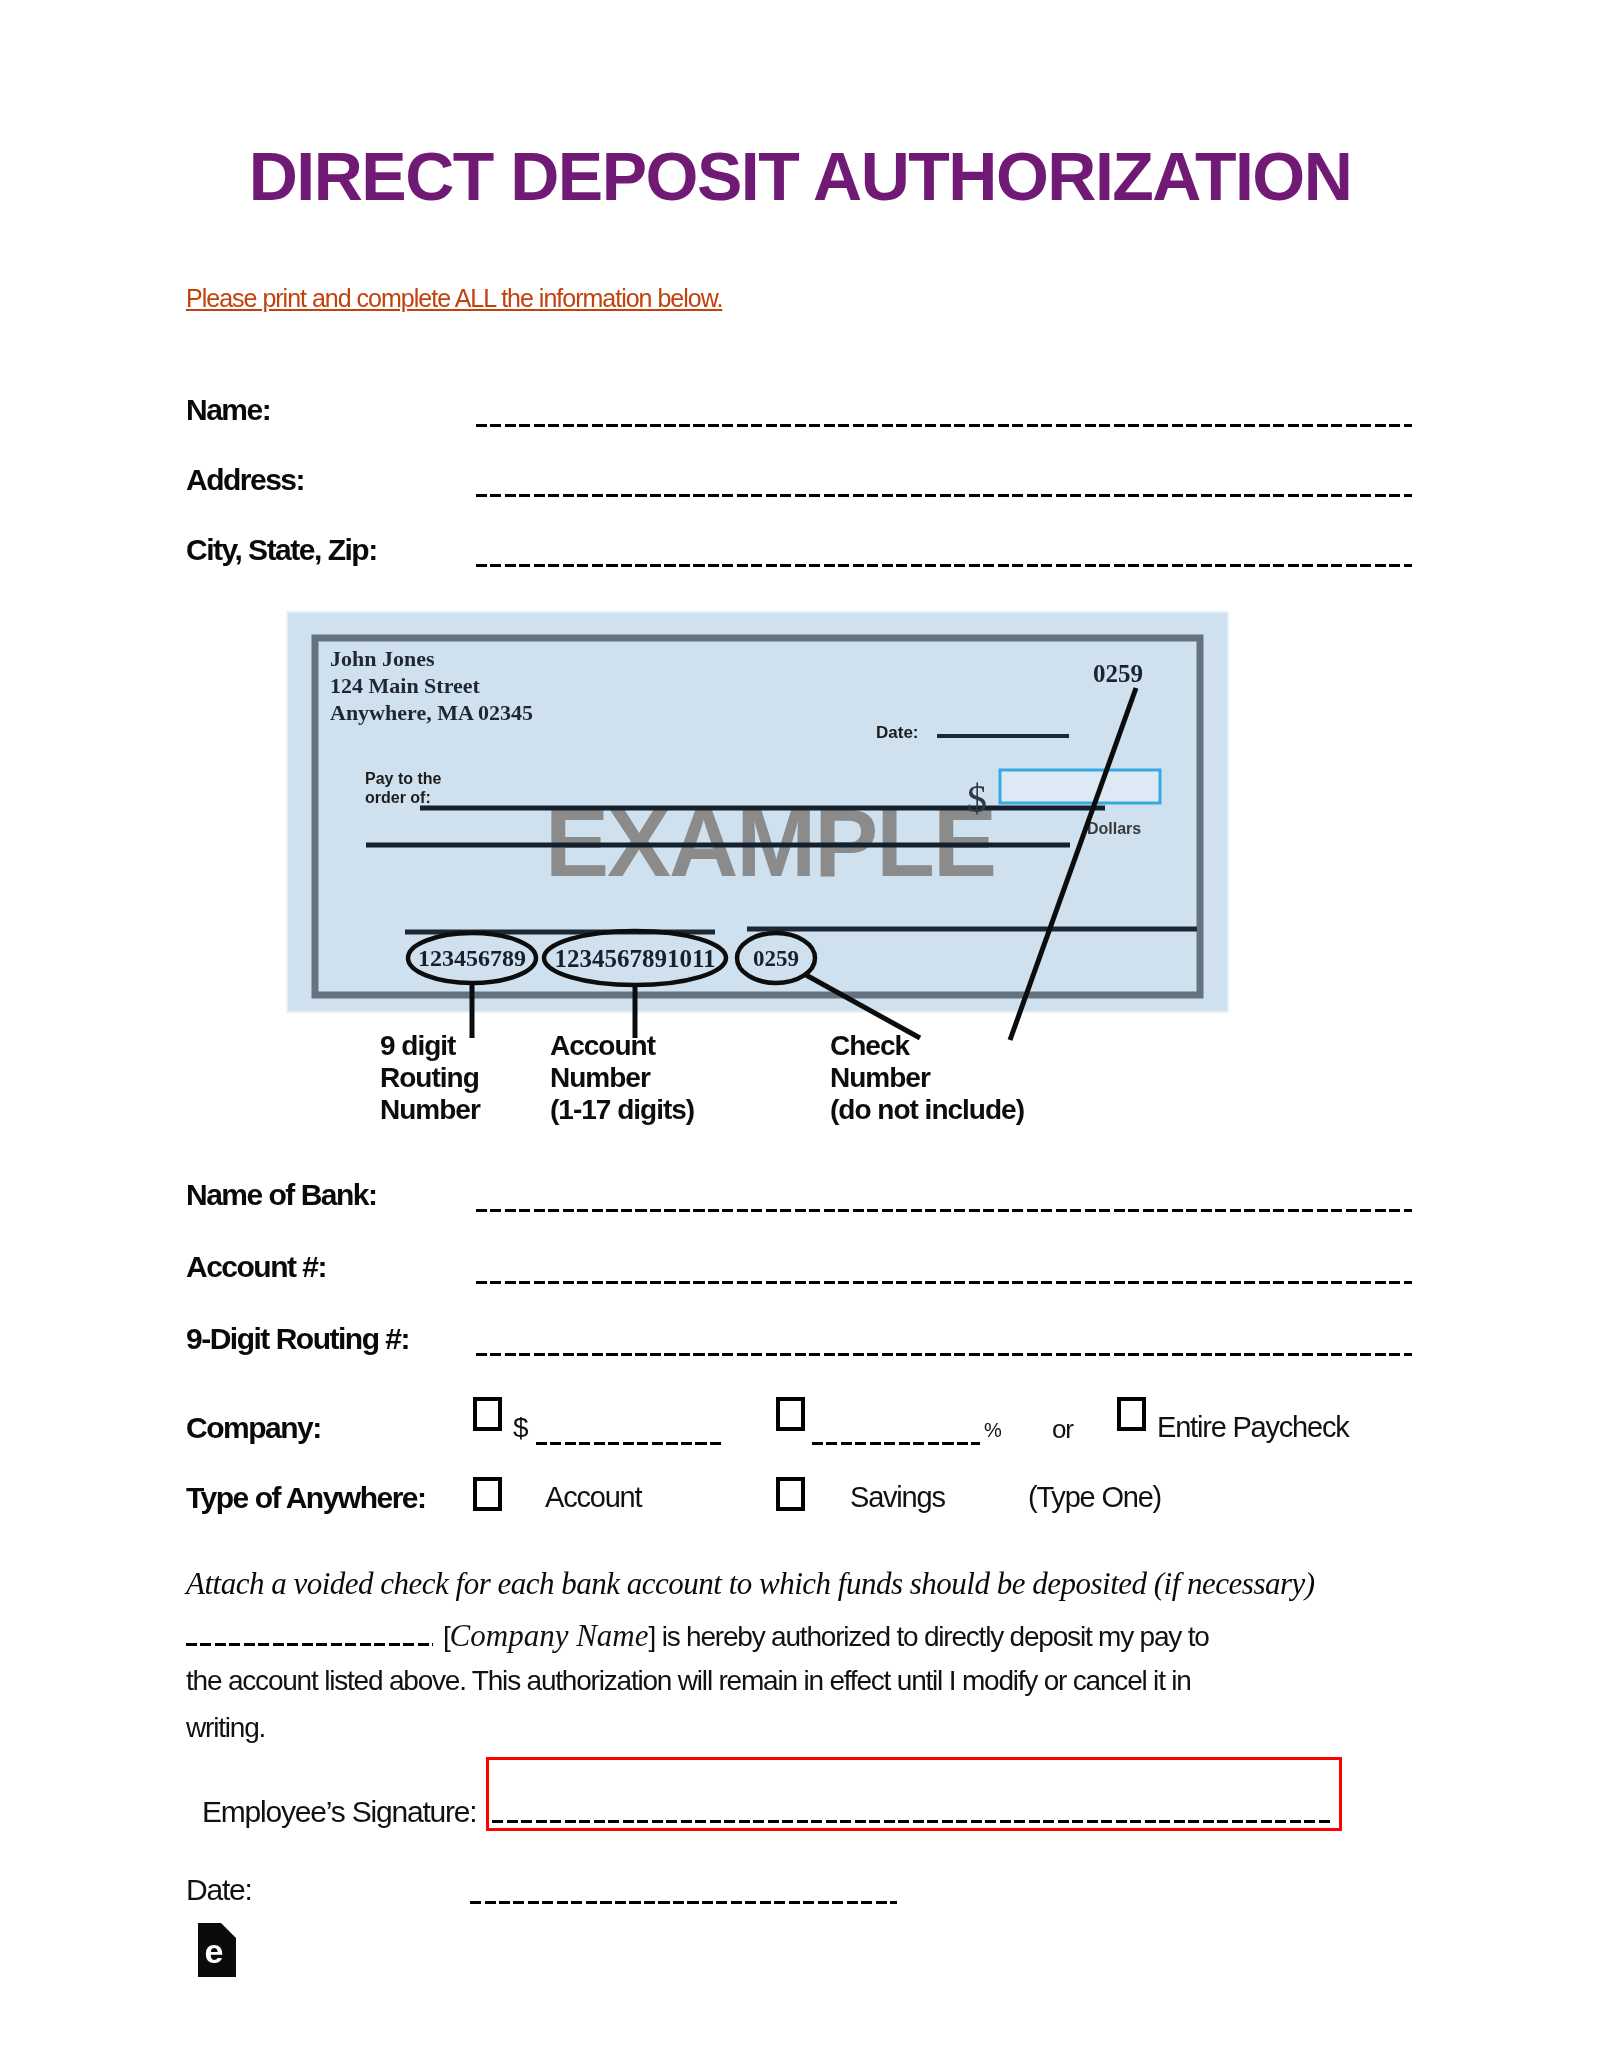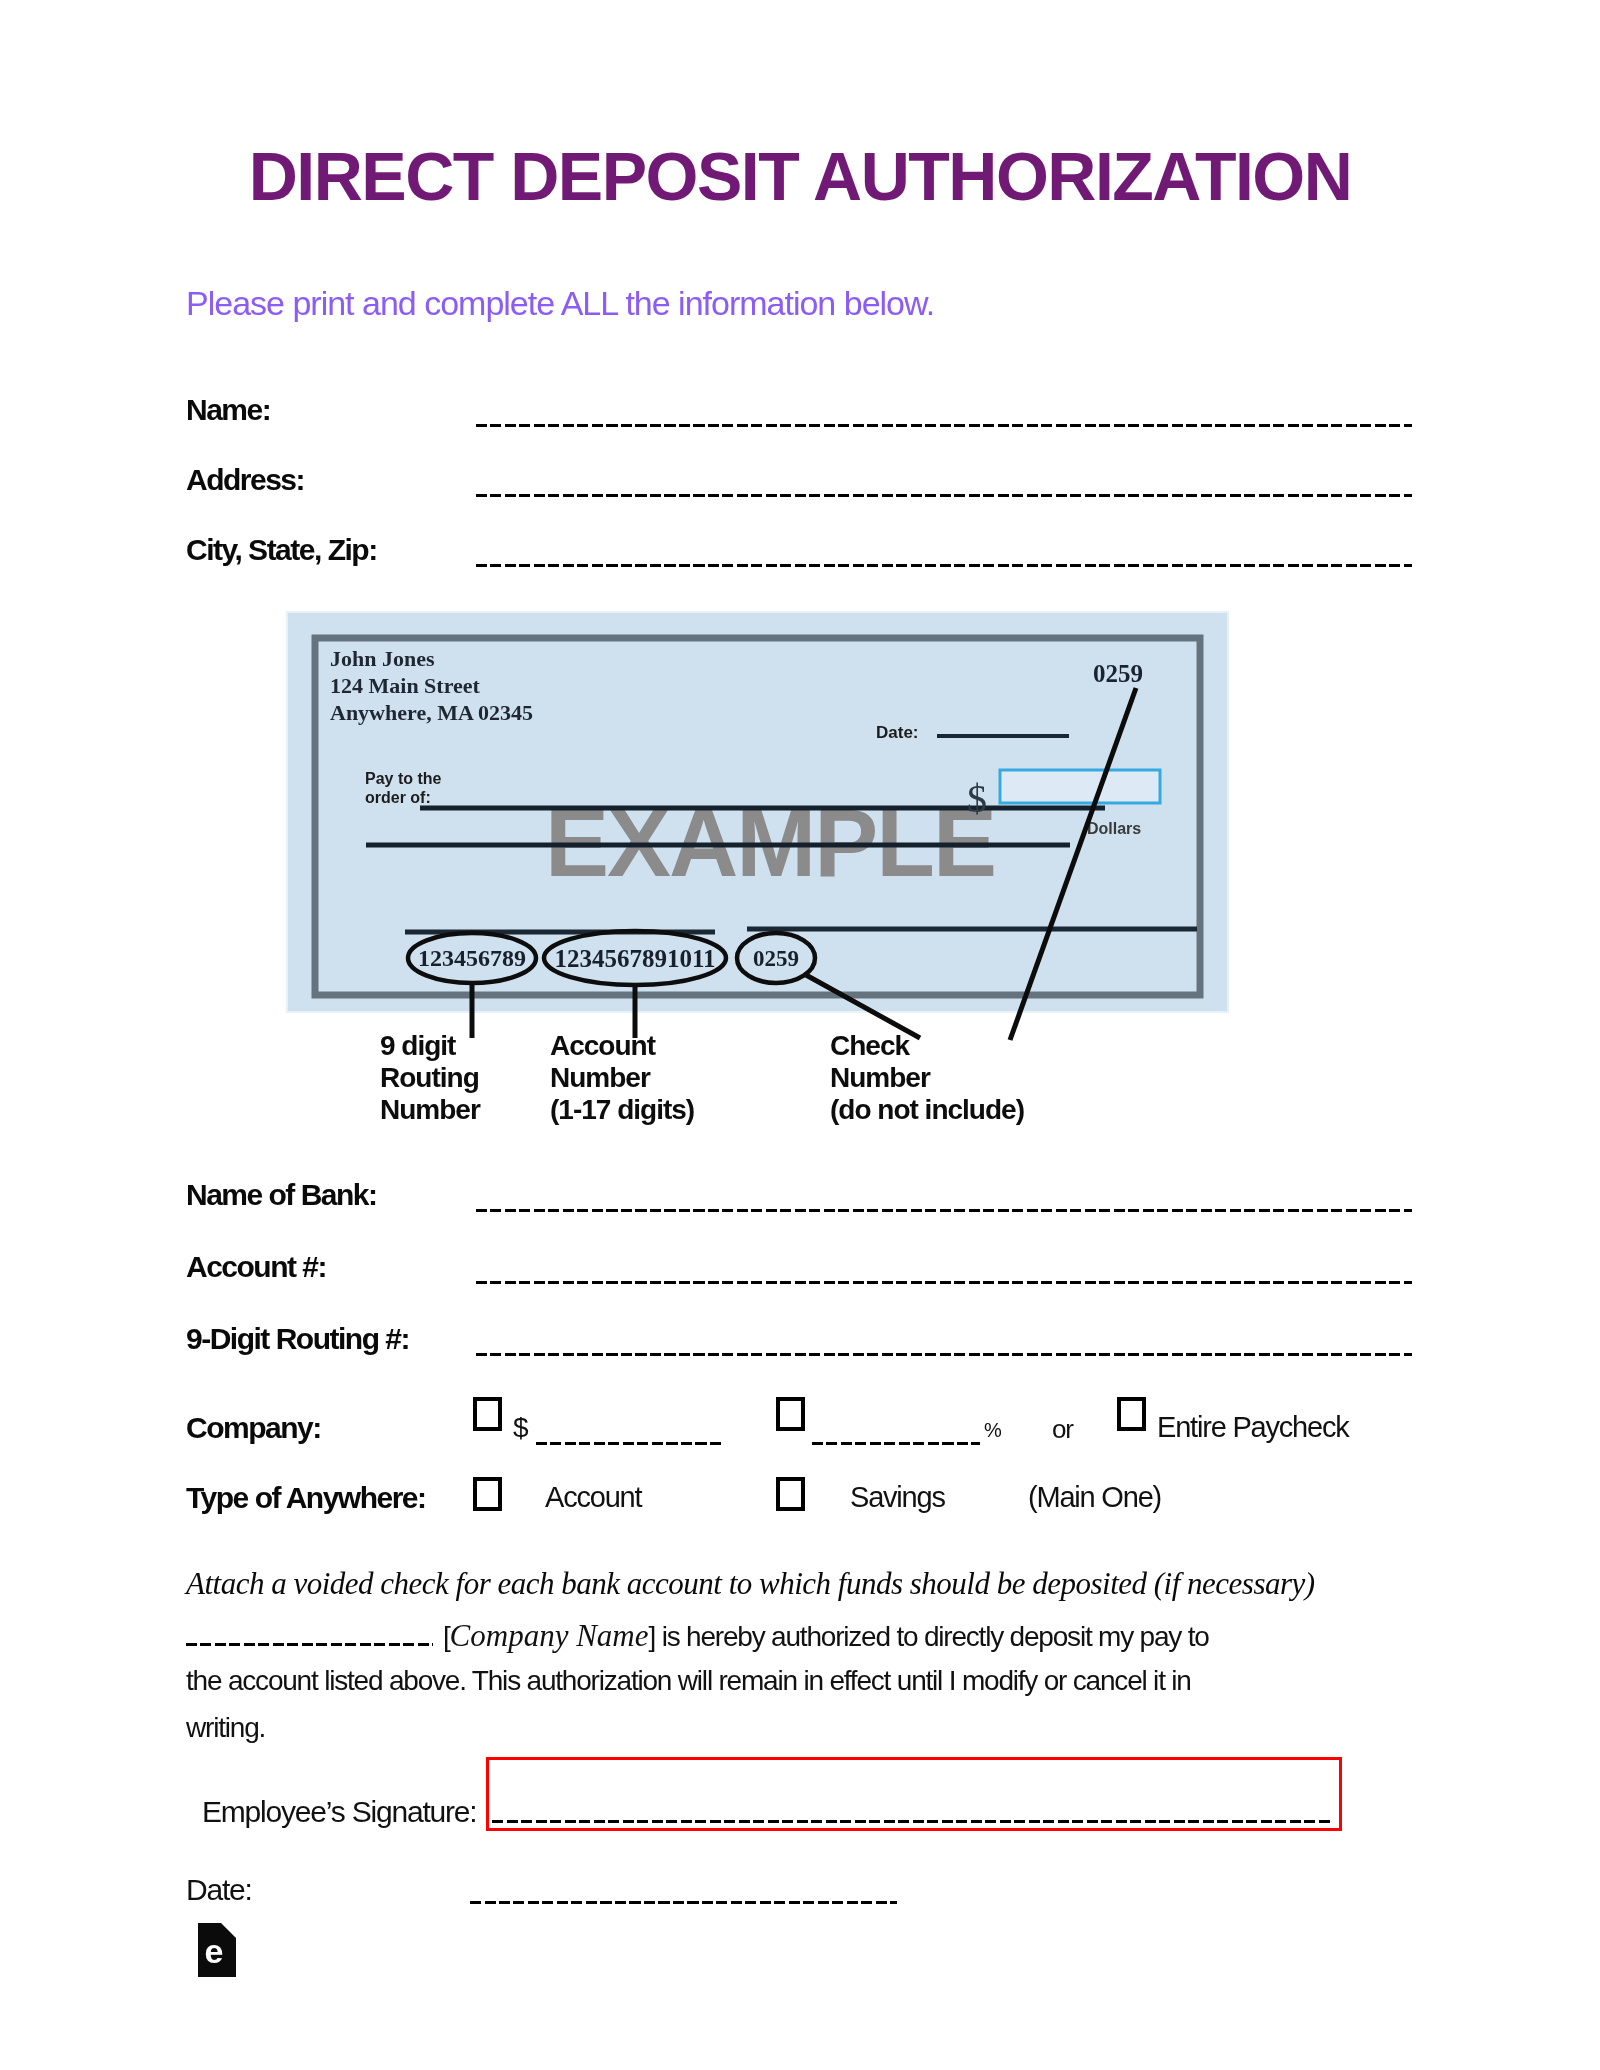--- a/index.html
+++ b/index.html
@@ -1,20 +1,20 @@
 <!DOCTYPE html>
 <html><head>
 <meta charset="utf-8">
 <style>
   html,body{margin:0;padding:0;background:#ffffff;}
   #page{position:relative;width:1600px;height:2070px;background:#ffffff;overflow:hidden;
         font-family:"Liberation Sans",sans-serif;color:#000;}
   .abs{position:absolute;}
   .title{width:1600px;text-align:center;font-weight:bold;font-size:68px;letter-spacing:-1.5px;color:#701a75;}
-  .body-txt{font-size:34px;letter-spacing:-1px;color:#8b5cf6;}
+  .body-txt{font-size:25px;letter-spacing:-1px;color:#c2410c;text-decoration:underline;}
   .flabel{font-size:30px;font-weight:bold;letter-spacing:-1.5px;color:#0a0a0a;white-space:nowrap;}
   .plain{font-size:29px;letter-spacing:-1.2px;color:#111;white-space:nowrap;}
   .uline{height:3px;background:repeating-linear-gradient(90deg,#000 0,#000 11px,transparent 11px,transparent 14.5px);}
   .cb{width:21px;height:26px;border:4px solid #000;background:#fff;}
   .attach{font-family:"Liberation Serif",serif;font-style:italic;font-size:31px;letter-spacing:-0.5px;color:#0a0a0a;white-space:nowrap;}
   .para{font-size:28px;letter-spacing:-1.2px;color:#111;white-space:nowrap;}
   .company{font-family:"Liberation Serif",serif;font-style:italic;font-size:31px;letter-spacing:0;}
   .inline-blank{display:inline-block;width:247px;height:20px;background:repeating-linear-gradient(90deg,#000 0,#000 11px,transparent 11px,transparent 14.5px);background-size:100% 3px;background-position:0 100%;background-repeat:no-repeat;}
   .ann{font-size:28px;font-weight:bold;letter-spacing:-1px;line-height:32px;color:#0d0d0d;}
   .redbox{border:3px solid #ff0000;background:transparent;}
@@ -118,21 +118,21 @@
   <div class="abs plain" style="left:984px;top:1419px;font-size:20px;">%</div>
   <div class="abs plain" style="left:1052px;top:1414px;font-size:26px;">or</div>
   <div class="abs cb" style="left:1117px;top:1397px;"></div>
   <div class="abs plain" style="left:1157px;top:1411px;">Entire Paycheck</div>
 
   <div class="abs flabel" style="left:186px;top:1481px;">Type of Anywhere:</div>
   <div class="abs cb" style="left:473px;top:1477px;"></div>
   <div class="abs plain" style="left:545px;top:1481px;">Account</div>
   <div class="abs cb" style="left:776px;top:1477px;"></div>
   <div class="abs plain" style="left:850px;top:1481px;">Savings</div>
-  <div class="abs plain" style="left:1028px;top:1481px;">(Main One)</div>
+  <div class="abs plain" style="left:1028px;top:1481px;">(Type One)</div>
 
   <div class="abs para" style="left:186px;top:1618px;">
     <span class="inline-blank" style="margin-right:10px;"></span><span class="para">[</span><span class="company">Company Name</span><span class="para">]</span><span> is hereby authorized to directly deposit my pay to</span>
   </div>
 
   <div class="abs attach" style="left:186px;top:1566px;">Attach a voided check for each bank account to which funds should be deposited (if necessary)</div>
   <div class="abs para" style="left:186px;top:1665px;">the account listed above. This authorization will remain in effect until I modify or cancel it in</div>
   <div class="abs para" style="left:186px;top:1712px;">writing.</div>
 
   <div class="abs redbox" style="left:486px;top:1757px;width:850px;height:68px;"></div>

